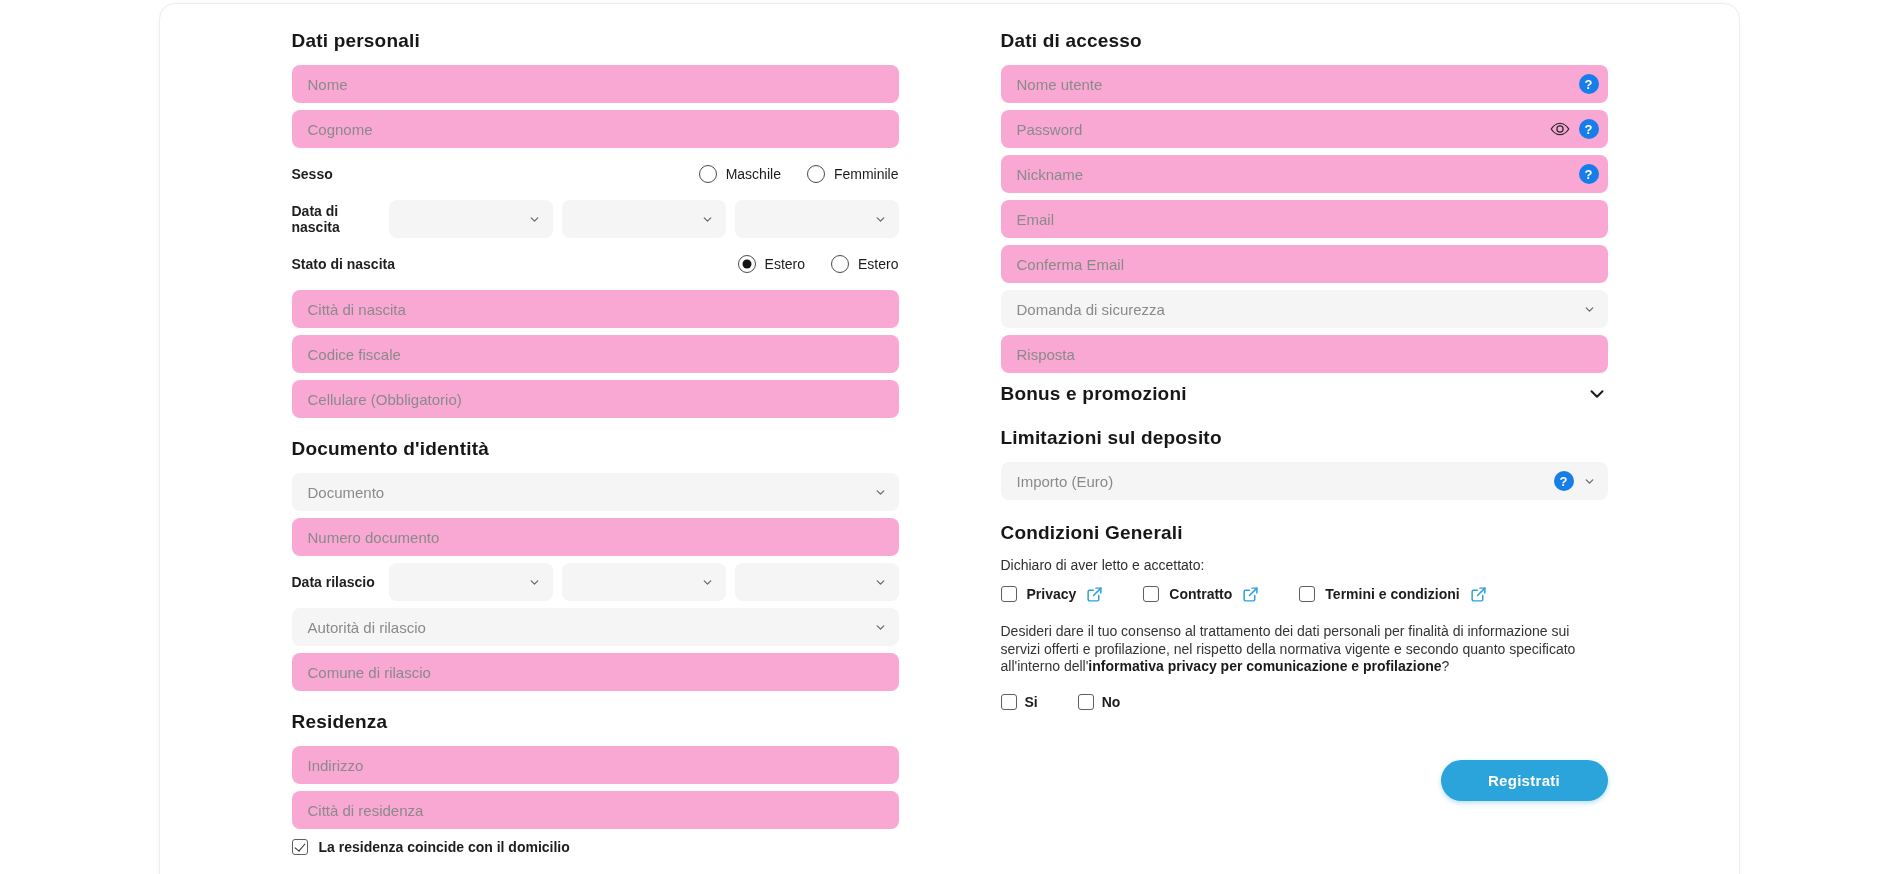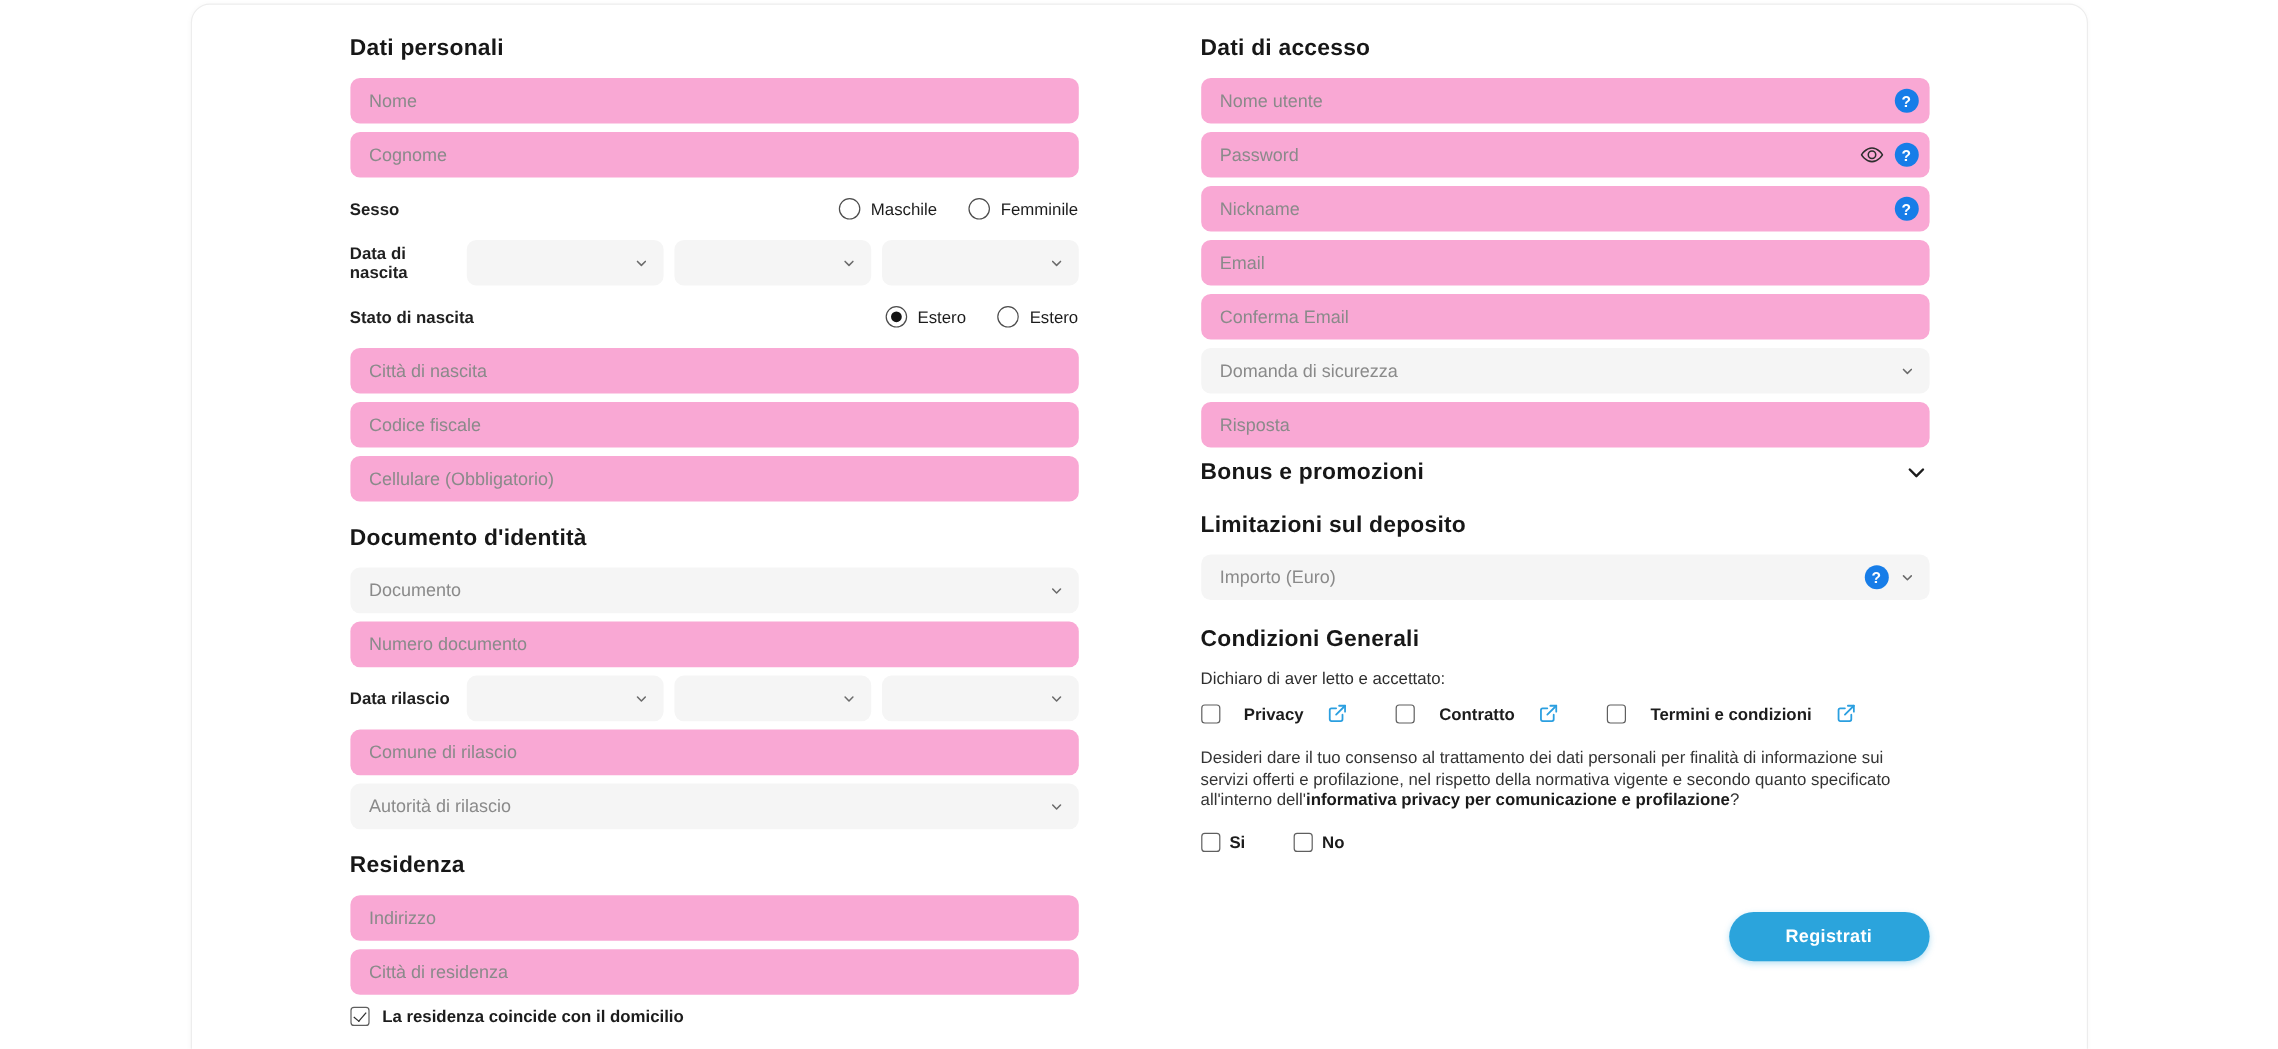--- a/index.html
+++ b/index.html
@@ -145,21 +145,21 @@
     display: inline-flex;
     align-items: center;
     justify-content: center;
     cursor: pointer;
     flex: 0 0 20px;
     line-height: 1;
   }
 
   .intro { font-size: 14px; color: #2e2e2e; margin: 0 0 13px; }
   .terms-row { display: flex; gap: 40px; align-items: center; margin-bottom: 20px; }
-  .term-item { display: inline-flex; align-items: center; gap: 20px; }
+  .term-item { display: inline-flex; gap: 10px; }
 
   .consent {
     width: 575px;
     font-size: 14px;
     line-height: 17.6px;
     color: #343434;
     margin: 0 0 18px;
   }
   .consent b { color: #1a1a1a; }
 
@@ -295,29 +295,29 @@
         <div class="select">
           <span class="sel-text"></span>
           <svg class="chev" width="13" height="13" viewBox="0 0 24 24" fill="none" stroke="#6b6b6b" stroke-width="2.4" stroke-linecap="round" stroke-linejoin="round">
               <polyline points="6 9 12 15 18 9"></polyline>
             </svg>
         </div>
       </div>
     </div>
 
     <div class="row">
-      <input class="field" type="text" placeholder="Comune di rilascio" style="">
-    </div>
-    <div class="row">
       <div class="select">
         <span class="sel-text">Autorità di rilascio</span>
         <svg class="chev" width="13" height="13" viewBox="0 0 24 24" fill="none" stroke="#6b6b6b" stroke-width="2.4" stroke-linecap="round" stroke-linejoin="round">
             <polyline points="6 9 12 15 18 9"></polyline>
           </svg>
       </div>
+    </div>
+    <div class="row">
+      <input class="field" type="text" placeholder="Comune di rilascio" style="">
     </div>
 
     <h2 class="sec mt">Residenza</h2>
 
     <div class="row">
       <input class="field" type="text" placeholder="Indirizzo" style="">
     </div>
     <div class="row">
       <input class="field" type="text" placeholder="Città di residenza" style="">
     </div>

